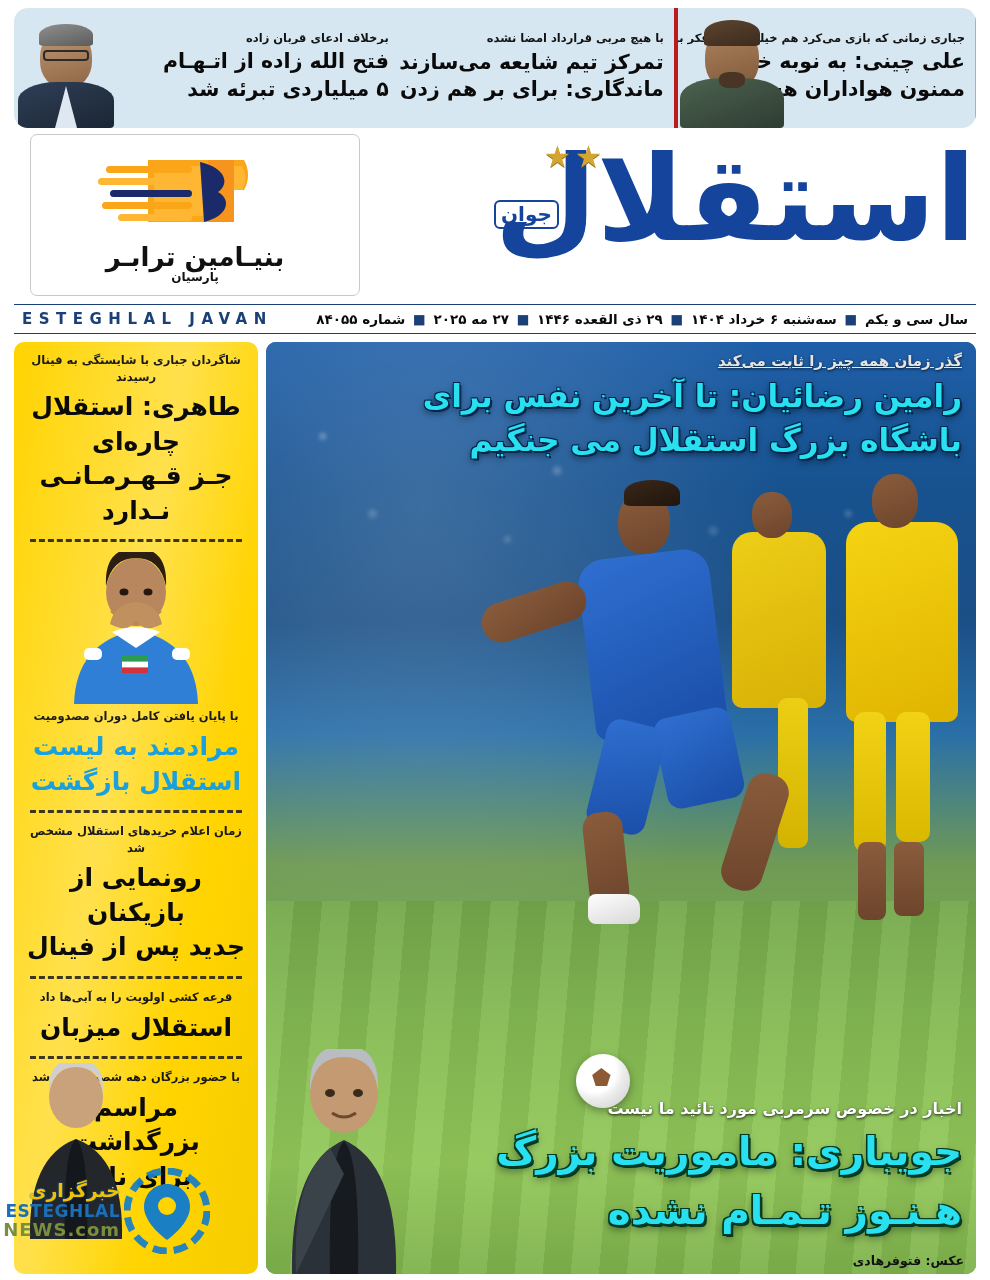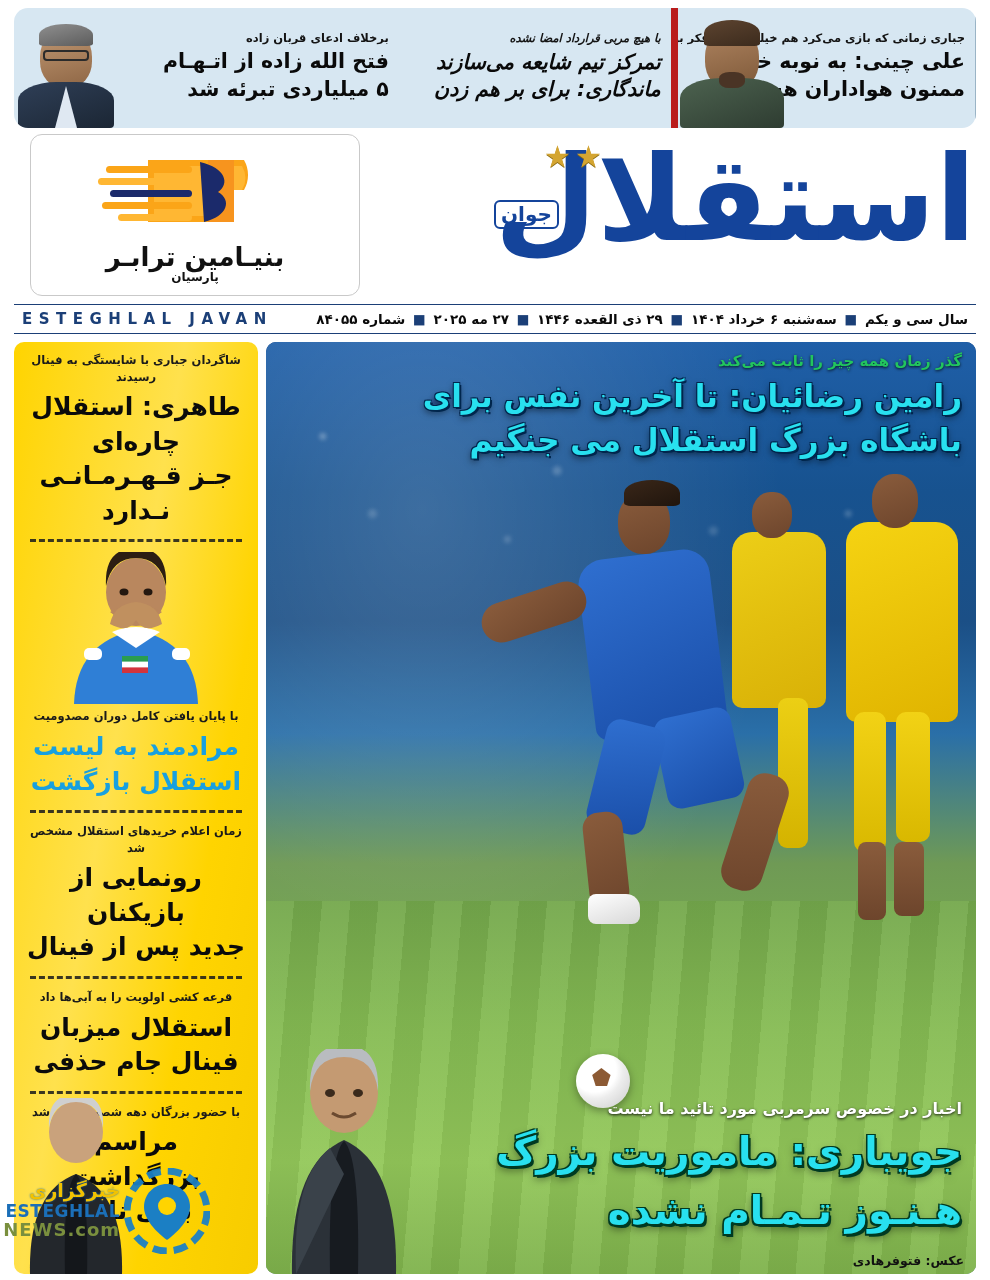--- a/index.html
+++ b/index.html
@@ -15,21 +15,21 @@
 
   
   .topbar {
     position:absolute; top:8px; right:14px; left:14px; height:120px;
     background:#d7e7f2; border-radius:14px;
     display:flex; flex-direction:row; align-items:stretch; overflow:hidden;
   }
   .teaser { position:relative; display:flex; flex-direction:column; justify-content:center;
             padding:4px 10px 6px 10px; overflow:hidden; }
   .teaser.t1 { width:40%; }
-  .teaser.t2 { width:29%; border-right:7px solid #b91c1c;font-style:italic; }
+  .teaser.t2 { width:29%; border-right:4px solid #b91c1c; }
   .teaser.t3 { width:31%; border-right:1px solid #9ab4c6; }
   .teaser .kicker {
     font-size:11.5px; font-weight:700; color:#141414; text-align:right;
     margin-bottom:3px; letter-spacing:-0.2px; white-space:nowrap;
   }
   .teaser .tline {
     font-size:20.5px; font-weight:900; color:#0a0a0a; line-height:1.32;
     text-align:right; white-space:nowrap; letter-spacing:-0.5px;
   }
   .teaser .tline.l2 { margin-top:1px; }
@@ -46,21 +46,21 @@
     position:absolute; left:50%; transform:translateX(-50%);
     border-radius:48% 48% 44% 44%;
   }
   .portrait .body { position:absolute; bottom:0; left:50%; transform:translateX(-50%); border-radius:40% 40% 0 0; }
 
   
   .masthead { position:absolute; top:134px; right:14px; left:14px; height:168px; }
 
   .ad-box {
     position:absolute; left:16px; top:0; width:330px; height:162px;
-    border:1px solid #c9c9c9; border-radius:12px; background:#fff;
+    border:1px solid #c9c9c9; border-radius:7px; background:#fff;
     display:flex; flex-direction:column; align-items:center; justify-content:center;
   }
   .ad-logo { width:215px; height:92px; position:relative; }
   .ad-name { font-size:26px; font-weight:900; color:#111; letter-spacing:2px; margin-top:4px; }
   .ad-sub { font-size:12px; font-weight:700; color:#111; margin-top:-2px; }
 
   .brand { position:absolute; right:0; top:4px; width:560px; height:160px; }
   .brand-word {
     position:absolute; right:0; top:2px;
     font-size:118px; font-weight:900; color:#14449b; line-height:1;
@@ -156,22 +156,22 @@
   
   .player { position:absolute; }
   .p-blue { background:linear-gradient(160deg,#2f6fd0,#1a4ea8); }
   .p-yellow { background:linear-gradient(160deg,#f5d312,#e0b400); }
   .p-skin { background:linear-gradient(160deg,#8a5c3c,#6d452c); }
 
   .main-head-top {
     position:absolute; top:10px; right:14px; left:14px; z-index:6; text-align:right;
   }
   .main-kicker {
-    font-size:15px; font-weight:900; color:#22c55e; text-align:right;
-    text-shadow:0 1px 3px rgba(0,0,0,.85); margin-bottom:4px; letter-spacing:-0.3px;
+    font-size:15px; font-weight:900; color:#e5e5e5; text-align:right;
+    text-shadow:0 1px 3px rgba(0,0,0,.85); margin-bottom:4px; letter-spacing:-0.3px;text-decoration:underline;
   }
   .main-title {
     font-size:31px; font-weight:900; color:#28e0ef; line-height:1.42;
     text-shadow:2px 2px 0 #00264d, -1px -1px 0 #00264d, 1px -1px 0 #00264d, -1px 1px 0 #00264d, 0 3px 7px rgba(0,0,0,.6);
     text-align:right; letter-spacing:-0.6px;
   }
   .main-title .l2 { display:block; }
 
   .main-head-bottom {
     position:absolute; bottom:34px; right:14px; left:14px; z-index:6; text-align:right;
@@ -419,21 +419,20 @@
           <span>رونمایی از بازیکنان</span>
           <span class="l2">جدید پس از فینال</span>
         </div>
       </div>
       <div class="sb-divider"></div>
 
       <div class="sb-block">
         <div class="sb-kicker">قرعه کشی اولویت را به آبی‌ها داد</div>
         <div class="sb-head">
           <span>استقلال میزبان</span>
-          <span class="l2">فینال جام حذفی</span>
         </div>
       </div>
       <div class="sb-divider"></div>
 
       <div class="sb-block" style="position:relative;">
         <div style="position:absolute; left:-12px; top:-6px; width:118px; height:176px; overflow:hidden;">
           <svg viewBox="0 0 118 176" width="118" height="176">
             <ellipse cx="62" cy="34" rx="27" ry="31" fill="#c9a27c"></ellipse>
             <path d="M35 30 q4 -26 27 -26 q23 0 27 26 q2 -34 -27 -34 q-29 0 -27 34z" fill="#cfcfcf"></path>
             <path d="M16 176 q-2 -82 46 -100 q48 18 46 100z" fill="#23272c"></path>

